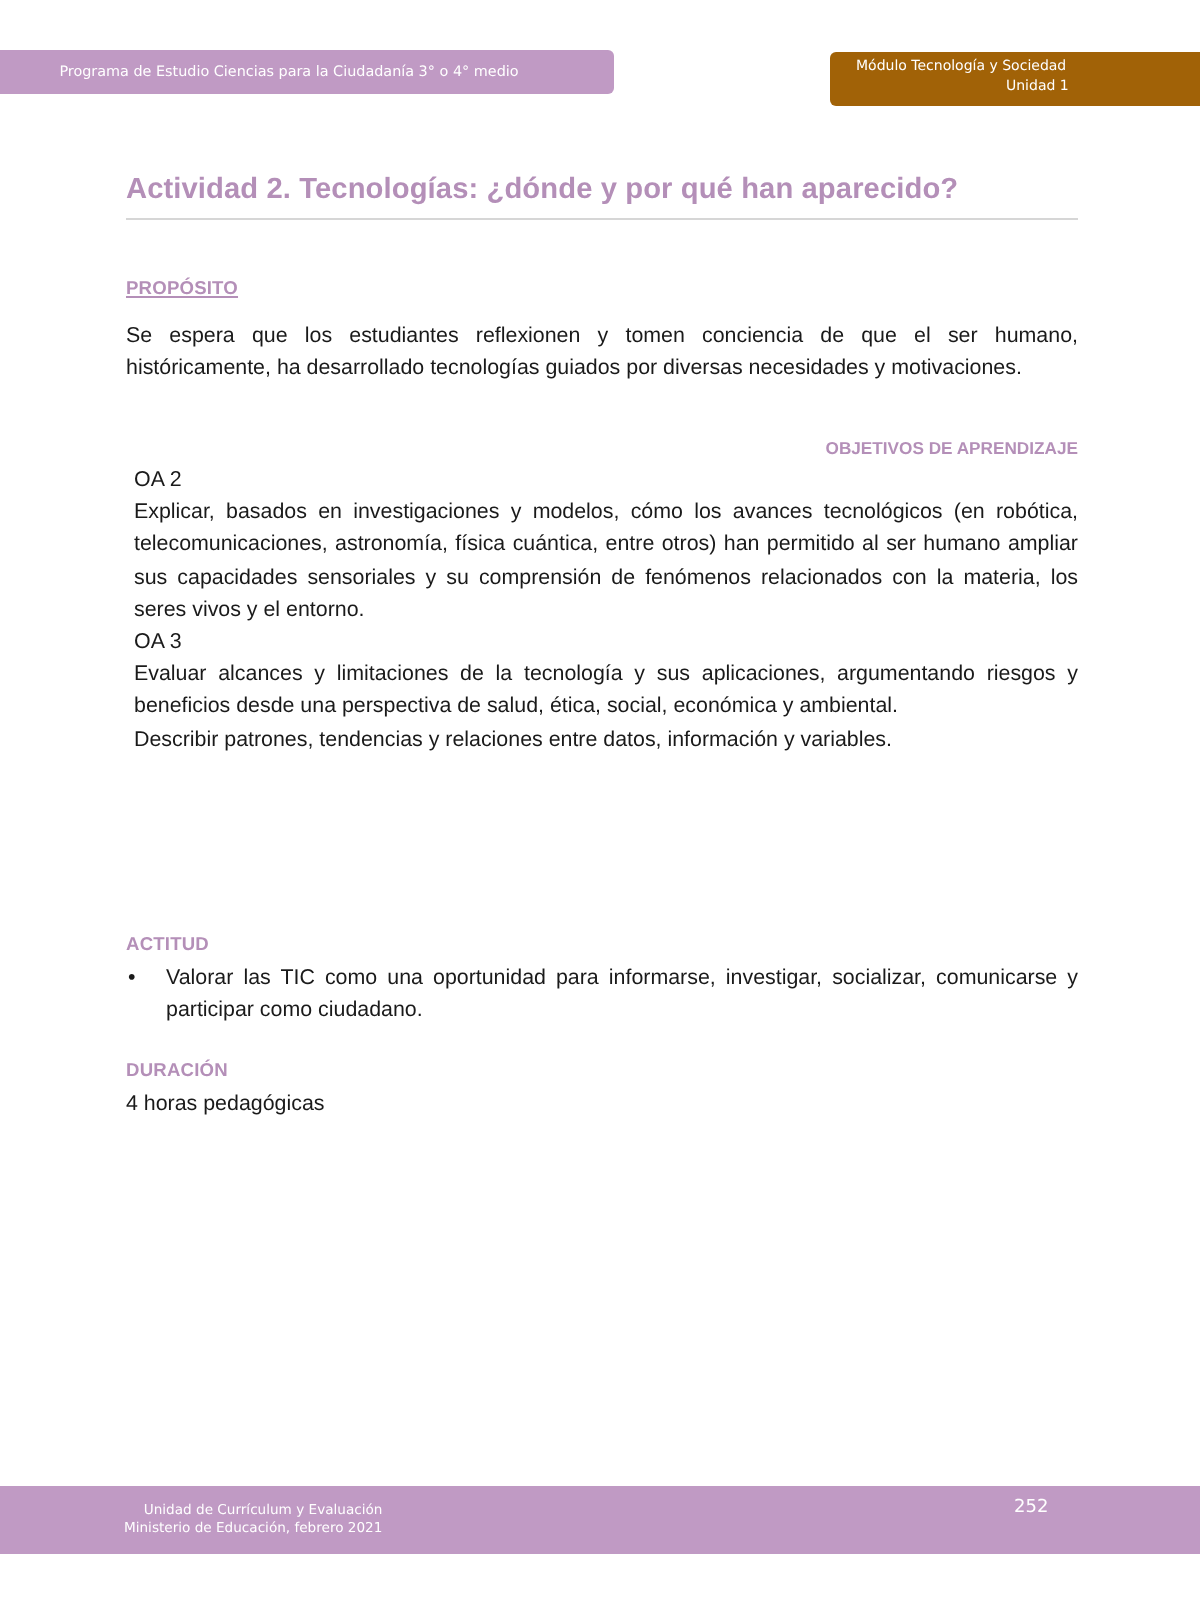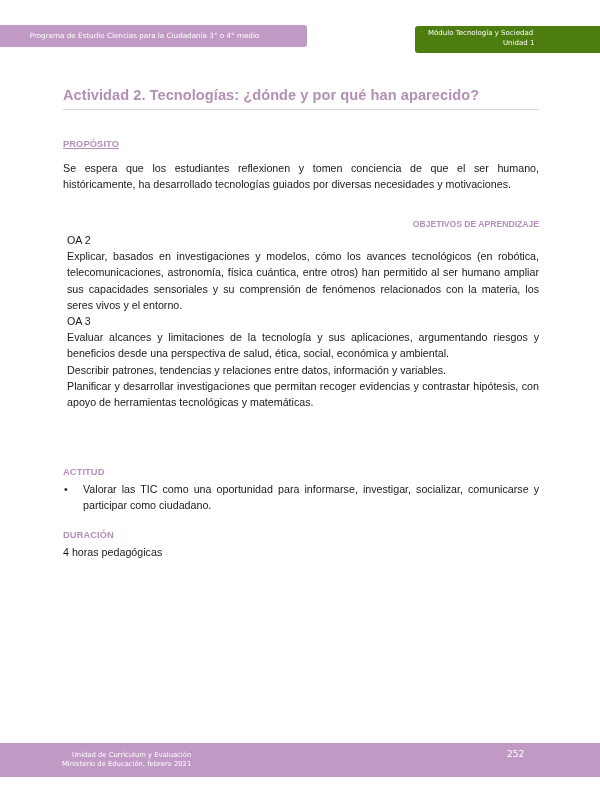--- a/index.html
+++ b/index.html
@@ -11,21 +11,21 @@
   }
   .hdr-left {
     position: absolute; left: 0; top: 25px; width: 307px; height: 22px;
     background: #c09ac4; border-radius: 0 3px 3px 0;
     color: #ffffff; font-size: 7.2px; line-height: 22px;
     text-align: center; padding-right: 18px; box-sizing: border-box;
     font-family: "DejaVu Sans", sans-serif;
   }
   .hdr-right {
     position: absolute; left: 415px; top: 26px; width: 185px; height: 27px;
-    background: #4d7c0f; border-radius: 3px 0 0 3px;
+    background: #a16207; border-radius: 3px 0 0 3px;
     color: #ffffff; font-size: 7px; box-sizing: border-box;
     padding: 3px 0 0 13px; line-height: 9.5px;
     font-family: "DejaVu Sans", sans-serif;
   }
   .hdr-right .unit { display: block; padding-left: 75px; }
   .title {
     position: absolute; left: 63px; top: 87px; width: 476px;
     font-size: 14.6px; font-weight: bold; color: #b48fb8;
     padding-bottom: 6px; border-bottom: 1.5px solid #d6d6d6;
     letter-spacing: 0.05px;
@@ -83,21 +83,20 @@
 <div class="para" style="top:160px;">Se espera que los estudiantes reflexionen y tomen conciencia de que el ser humano, históricamente, ha desarrollado tecnologías guiados por diversas necesidades y motivaciones.</div>
 
 <div class="oa-center">OBJETIVOS DE APRENDIZAJE</div>
 
 <div class="oa-block">
   <div>OA 2</div>
   <div>Explicar, basados en investigaciones y modelos, cómo los avances tecnológicos (en robótica, telecomunicaciones, astronomía, física cuántica, entre otros) han permitido al ser humano ampliar sus capacidades sensoriales y su comprensión de fenómenos relacionados con la materia, los seres vivos y el entorno.</div>
   <div>OA 3</div>
   <div>Evaluar alcances y limitaciones de la tecnología y sus aplicaciones, argumentando riesgos y beneficios desde una perspectiva de salud, ética, social, económica y ambiental.</div>
   <div>Describir patrones, tendencias y relaciones entre datos, información y variables.</div>
-  <div>Planificar y desarrollar investigaciones que permitan recoger evidencias y contrastar hipótesis, con apoyo de herramientas tecnológicas y matemáticas.</div>
 </div>
 
 <div class="sec-label" style="left:63px; top:467px;">ACTITUD</div>
 <div class="bullet">
   <span class="dot">•</span>
   <span class="btext">Valorar las TIC como una oportunidad para informarse, investigar, socializar, comunicarse y participar como ciudadano.</span>
 </div>
 
 <div class="sec-label" style="left:63px; top:530px;">DURACIÓN</div>
 <div class="para" style="top:544px;">4 horas pedagógicas</div>

